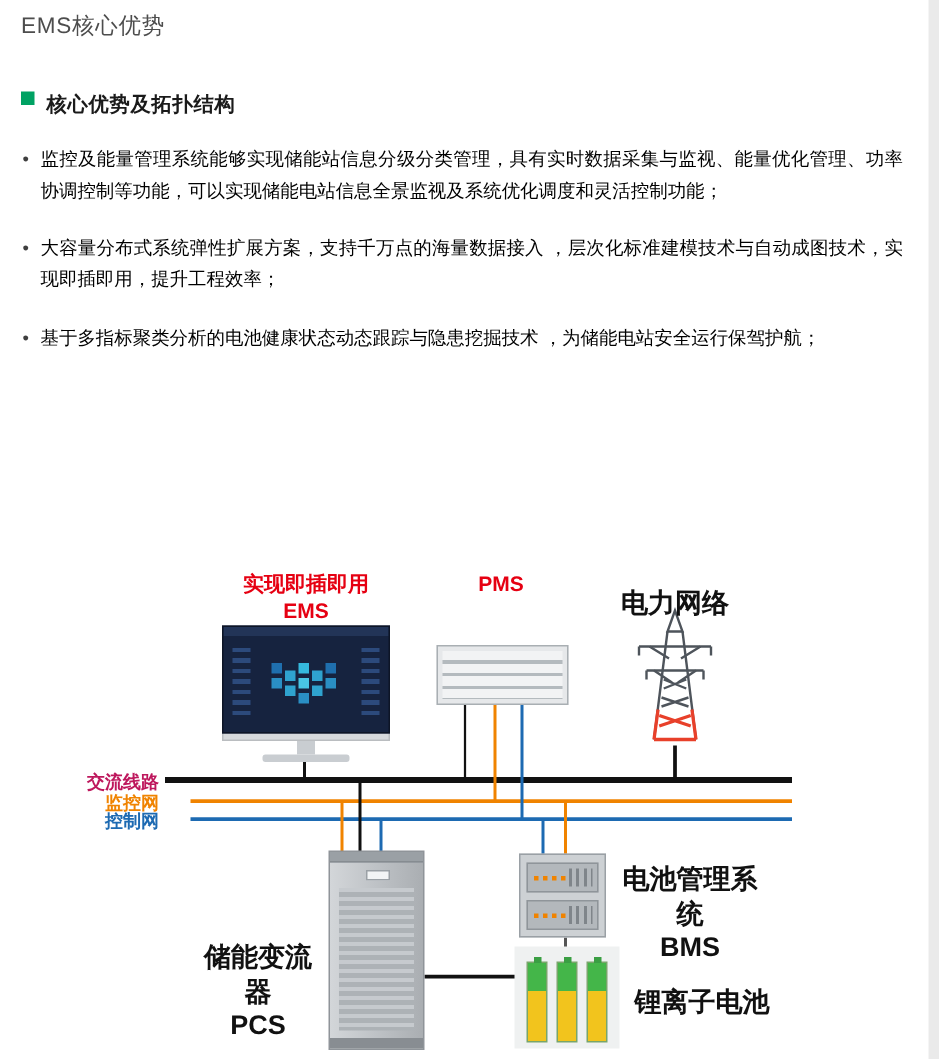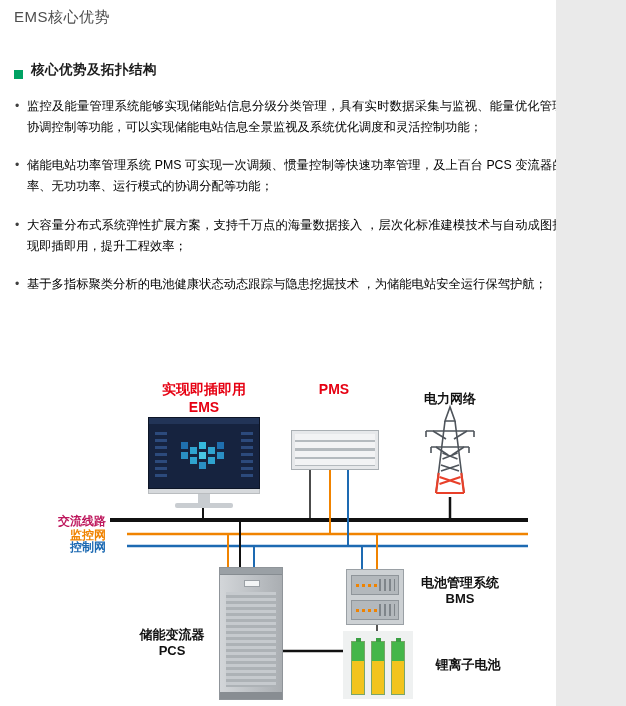--- a/index.html
+++ b/index.html
@@ -1,38 +1,38 @@
 <!DOCTYPE html>
 <html style="--red: #e60012; --orange: #f08300; --blue: #1d6ab2; --green: #00a263; --ink: #111111;"><head>
 <meta charset="utf-8">
 <style>
   :root{
     --red:#e60012; --orange:#f08300; --blue:#1d6ab2; --green:#00a263; --ink:#111111;
   }
   *{margin:0;padding:0;box-sizing:border-box;}
   body{width:626px;height:706px;background:#eaeaea;font-family:"Liberation Sans","DejaVu Sans",sans-serif;}
-  .page{position:relative;width:556px;height:706px;background:#ffffff;overflow:hidden;}
+  .page{position:relative;width:619px;height:706px;background:#ffffff;overflow:hidden;}
 
   .doc-title{position:absolute;left:14px;top:8px;font-size:15px;color:#4d4d4d;letter-spacing:.5px;}
-  .section-head{position:absolute;left:14px;top:61px;display:flex;align-items:flex-end;gap:8px;}
+  .section-head{position:absolute;left:14px;top:61px;display:flex;align-items:flex-start;gap:8px;}
   .green-sq{width:9px;height:9px;background:var(--green);}
   .section-head h2{font-size:13.5px;font-weight:bold;color:#1a1a1a;letter-spacing:.5px;}
 
   .bullets{position:absolute;left:14px;top:96px;width:588px;list-style:none;}
   .bullets li{position:relative;padding-left:13px;margin-bottom:17px;font-size:12.3px;color:#000000;line-height:1.72;text-align:justify;}
   .bullets li::before{content:"\2022";position:absolute;left:1px;top:0;color:#3f3f3f;}
 
   
   .diagram{position:absolute;left:0;top:375px;width:619px;height:331px;}
   .wires{position:absolute;left:0;top:0;z-index:1;}
   .dev{position:absolute;z-index:2;}
   .lbl{position:absolute;z-index:3;text-align:center;font-weight:bold;line-height:1.25;}
   .lbl span{display:block;}
   .red-lbl{color:var(--red);font-size:14px;}
-  .blk-lbl{color:#111;font-size:13px;}
+  .blk-lbl{color:#111;font-size:18px;}
   .bus-lbl{position:absolute;z-index:3;font-size:12px;font-weight:bold;width:58px;text-align:right;}
 
   
   .monitor{left:148px;top:42px;width:112px;}
   .screen{position:relative;width:112px;height:72px;background:#16233f;border:1px solid #0d1526;overflow:hidden;}
   .scr-top{position:absolute;left:0;top:0;width:100%;height:6px;background:#223457;}
   .scr-cluster{position:absolute;left:50px;top:24px;width:7px;height:7px;background:#35b9dd;
     box-shadow:9px 5px #2fa3cf,18px 10px #2a8fc4,-9px 5px #2fa3cf,-18px 10px #2a8fc4,
     0 10px #49c6e4,9px 15px #2fa3cf,-9px 15px #2fa3cf,0 20px #2a8fc4,18px 0 #1f6fae,-18px 0 #1f6fae;}
   .scr-side{position:absolute;top:14px;width:12px;height:46px;
@@ -81,21 +81,20 @@
 
   <div class="doc-title">EMS核心优势</div>
 
   <div class="section-head">
     <div class="green-sq"></div>
     <h2>核心优势及拓扑结构</h2>
   </div>
 
   <ul class="bullets">
     <li>监控及能量管理系统能够实现储能站信息分级分类管理，具有实时数据采集与监视、能量优化管理、功率协调控制等功能，可以实现储能电站信息全景监视及系统优化调度和灵活控制功能；</li>
-    <li>储能电站功率管理系统 PMS 可实现一次调频、惯量控制等快速功率管理，及上百台 PCS 变流器的有功功率、无功功率、运行模式的协调分配等功能；</li>
     <li>大容量分布式系统弹性扩展方案，支持千万点的海量数据接入 ，层次化标准建模技术与自动成图技术，实现即插即用，提升工程效率；</li>
     <li>基于多指标聚类分析的电池健康状态动态跟踪与隐患挖掘技术 ，为储能电站安全运行保驾护航；</li>
   </ul>
 
   <div class="diagram">
 
     <svg class="wires" width="619" height="331" viewBox="0 0 619 331">
 
       <line x1="110" y1="145" x2="528" y2="145" stroke="#111" stroke-width="4"></line>
       <line x1="127" y1="159" x2="528" y2="159" stroke="var(--orange)" stroke-width="2.5"></line>

